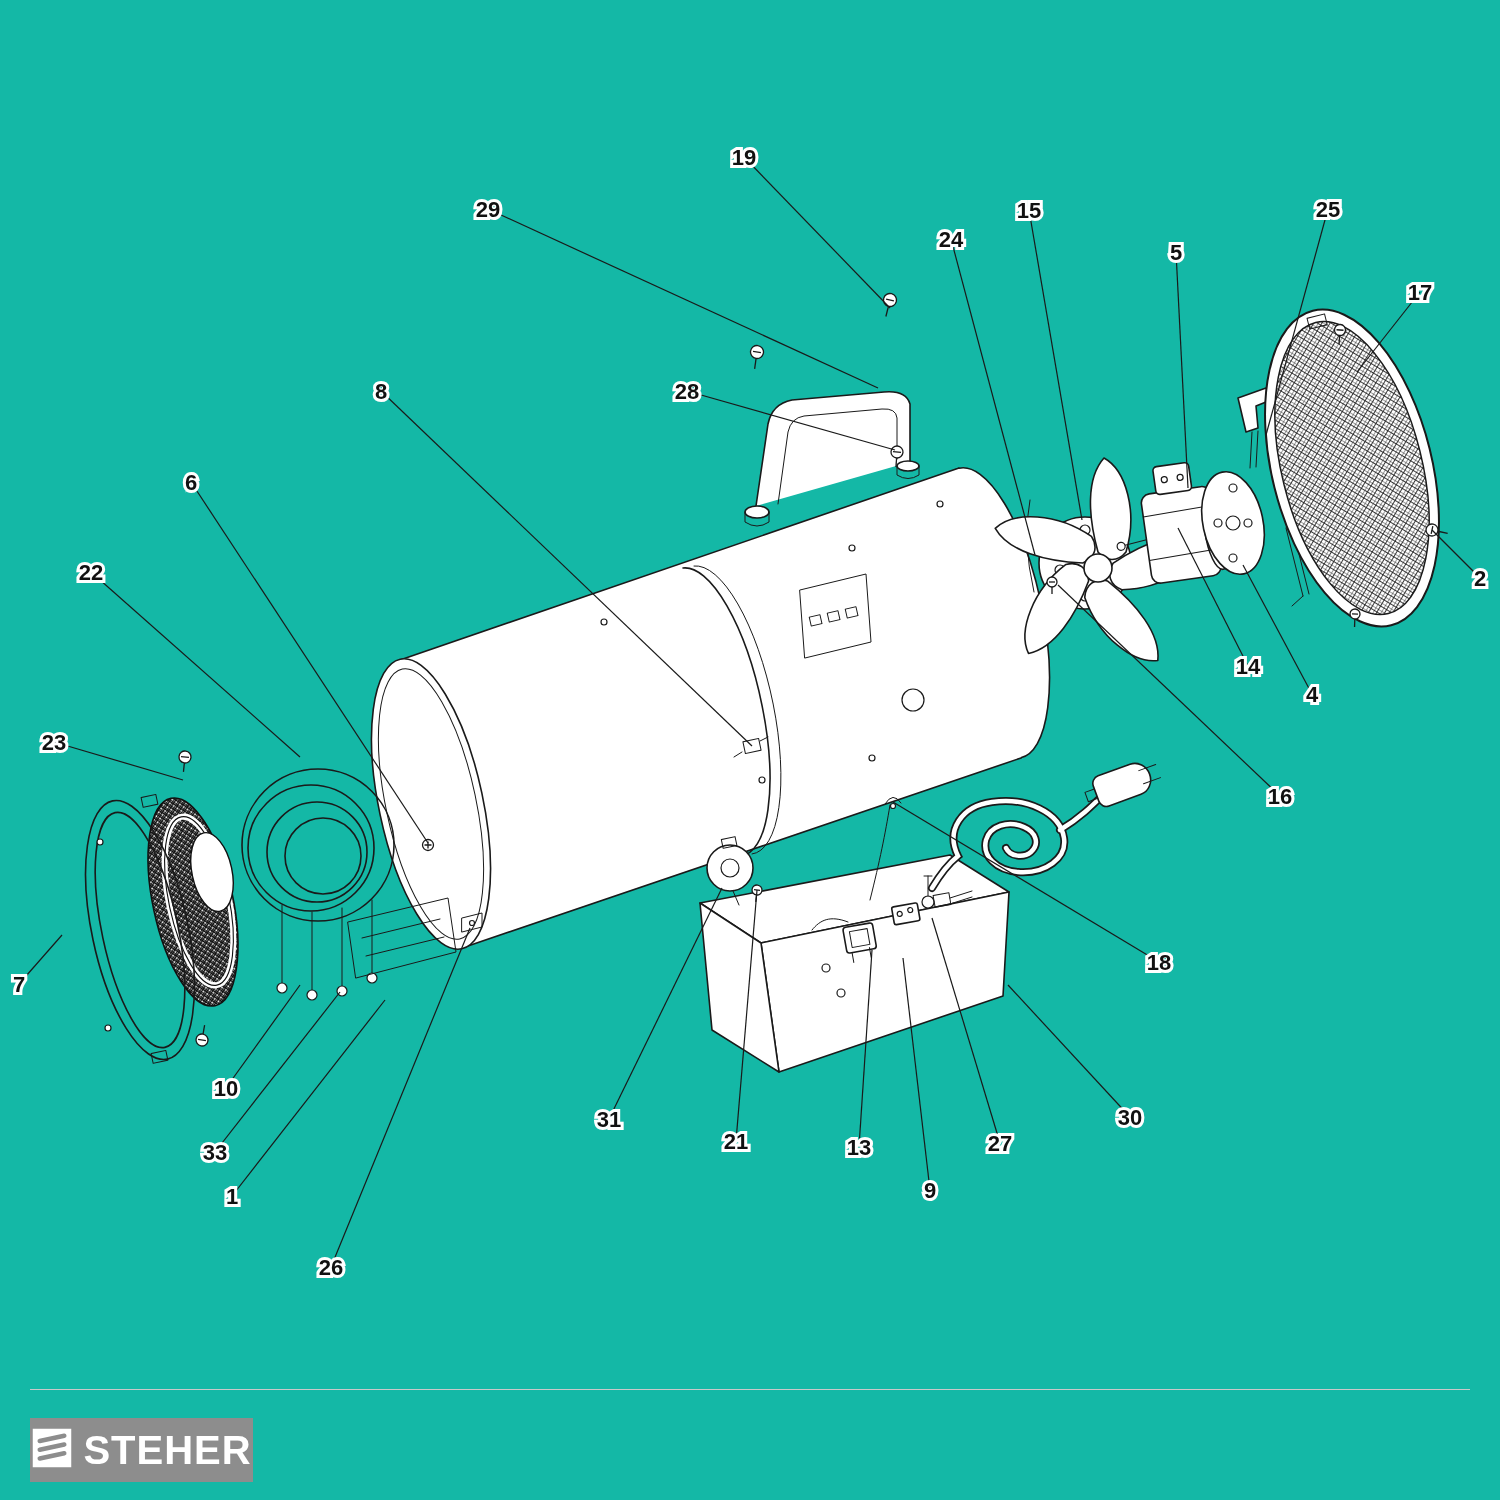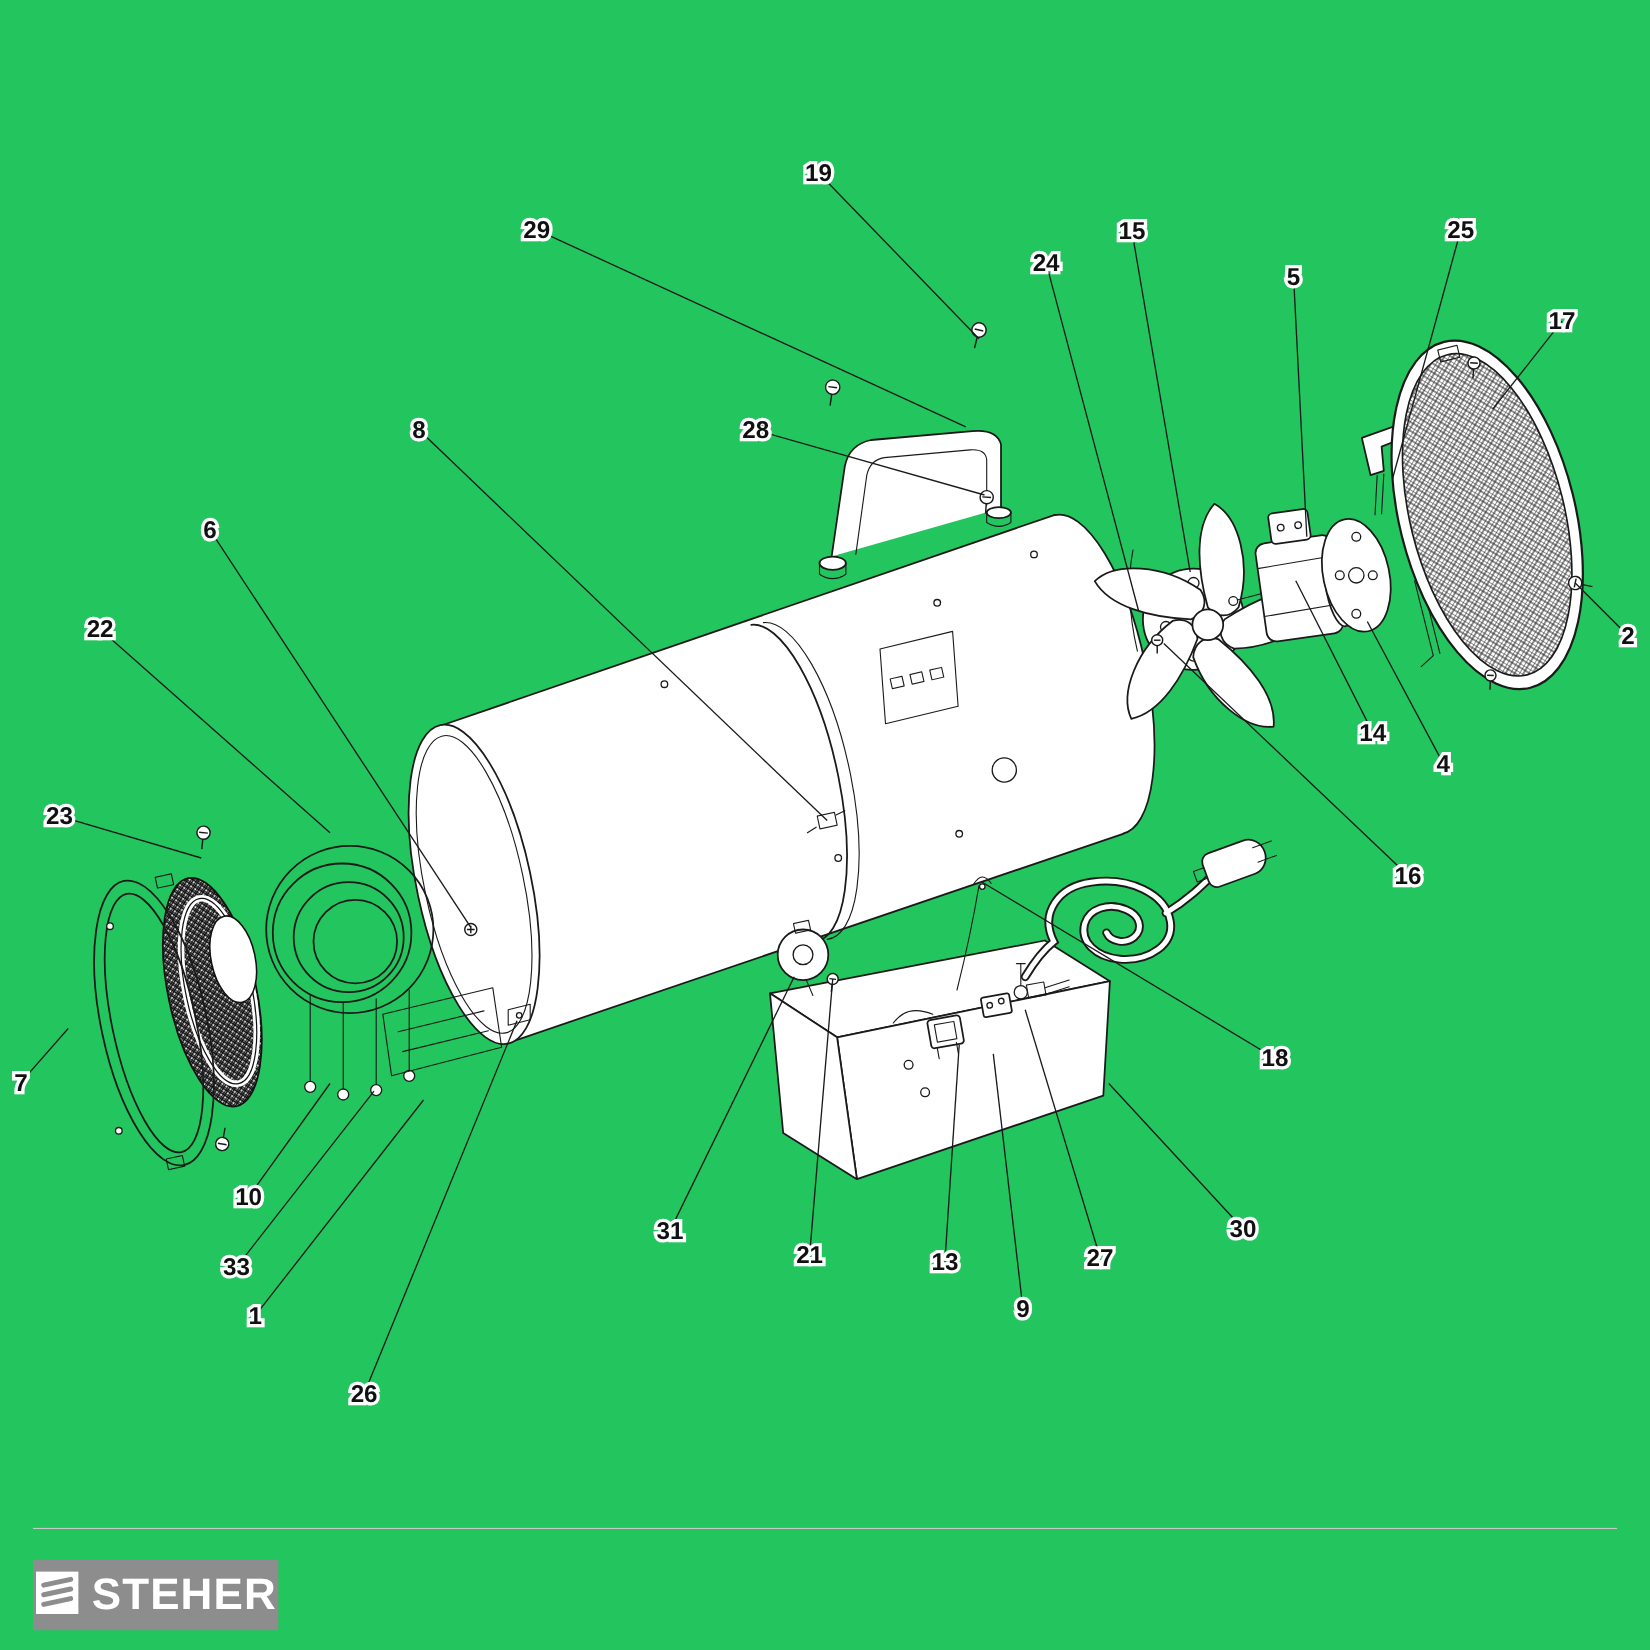--- a/index.html
+++ b/index.html
@@ -1,16 +1,16 @@
 <!DOCTYPE html>
 <html><head>
 <meta charset="utf-8">
 <style>
   html,body{margin:0;padding:0;background:#fff;}
-  .stage{position:relative;width:1500px;height:1500px;background:#22c55e;overflow:hidden;
+  .stage{position:relative;width:1500px;height:1500px;background:#14b8a6;overflow:hidden;
          font-family:"Liberation Sans",sans-serif;}
   svg#diagram{position:absolute;left:0;top:0;}
   
   .outline{fill:#fff;stroke:#1a1a1a;stroke-width:1.6;stroke-linejoin:round;stroke-linecap:round;}
   .nofill{fill:none;stroke:#1a1a1a;stroke-width:1.6;stroke-linejoin:round;stroke-linecap:round;}
   .thin{fill:none;stroke:#1a1a1a;stroke-width:1;stroke-linejoin:round;stroke-linecap:round;}
   .dot{fill:#fff;stroke:#1a1a1a;stroke-width:1.2;}
   .screw circle,.screw path{fill:#fff;stroke:#1a1a1a;stroke-width:1.3;}
   #leader-lines line{stroke:#1a1a1a;stroke-width:1.2;}
   #callout-labels text{font:600 22px "Liberation Sans",sans-serif;fill:#111;

